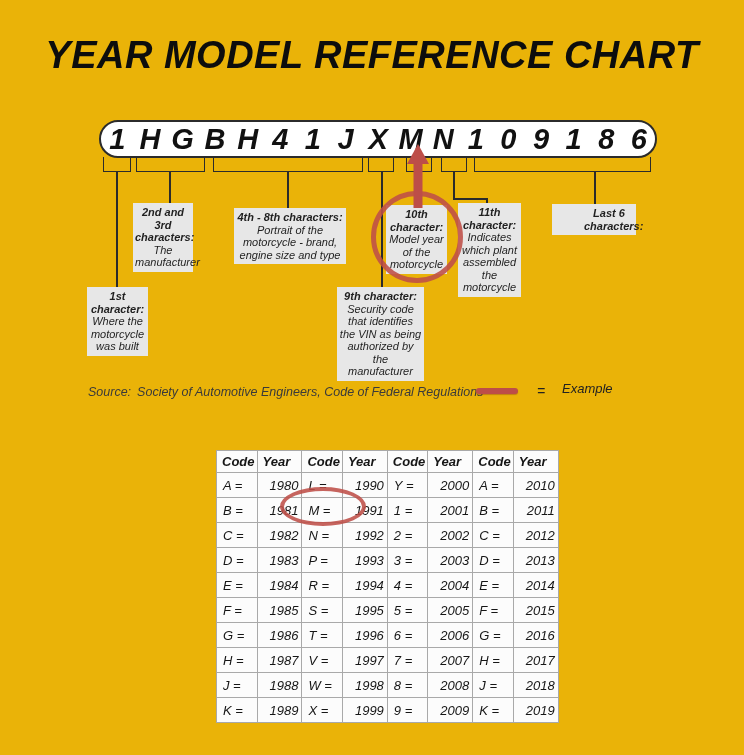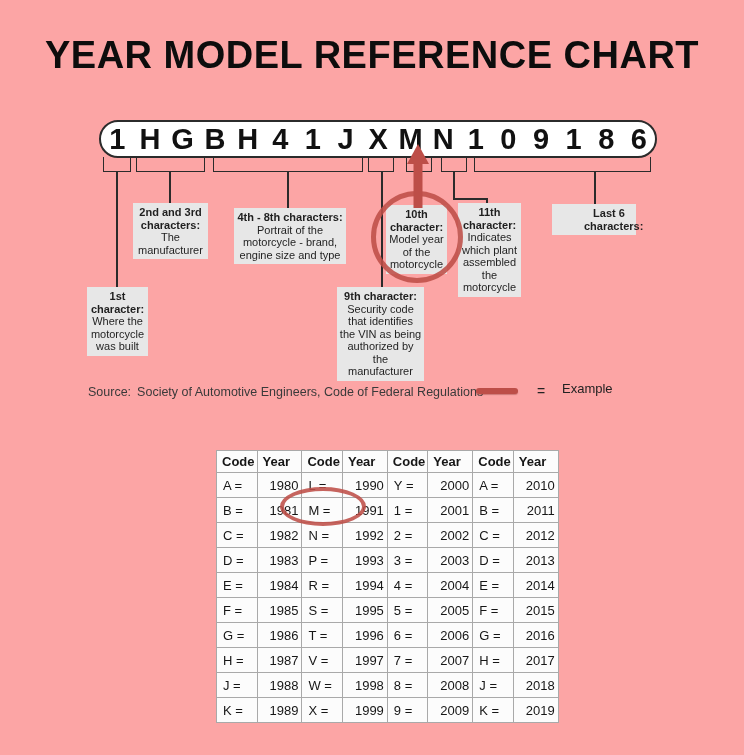--- a/index.html
+++ b/index.html
@@ -1,18 +1,18 @@
 <!DOCTYPE html>
 <html><head>
 <meta charset="utf-8">
 <style>
   html,body{margin:0;padding:0;background:#ffffff;}
   .canvas{
-    position:relative;width:744px;height:755px;background:#fca5a5;
-    font-family:"Liberation Sans","DejaVu Sans",sans-serif;color:#1a1a1a;overflow:hidden;
+    position:relative;width:744px;height:755px;background:#eab308;
+    font-family:"Liberation Sans","DejaVu Sans",sans-serif;color:#1a1a1a;overflow:hidden;font-style:italic;
   }
   
   .title{
     position:absolute;left:0;top:34px;width:744px;text-align:center;
     font-size:38px;font-weight:bold;letter-spacing:.5px;color:#0d0d0d;white-space:nowrap;
   }
   
   .vin-box{
     position:absolute;left:99px;top:120px;width:558px;height:38px;box-sizing:border-box;
     border:2px solid #2b2b2b;border-radius:19px;display:flex;align-items:center;background:#fff;
@@ -38,21 +38,21 @@
   .c6b{left:453px;top:198px;width:35px;}
   .c6c{left:486px;top:198px;height:7px;}
   .c7{left:594px;top:171px;height:34px;}
   
   .ann{
     position:absolute;background:#e7e7e7;text-align:center;
     font-size:11px;line-height:12.5px;color:#1f1f1f;padding:3px 2px;box-sizing:border-box;
   }
   .ann-h{font-weight:bold;}
   .a1{left:87px;top:287px;width:61px;}
-  .a2{left:133px;top:203px;width:75px;}
+  .a2{left:133px;top:203px;width:60px;}
   .a3{left:234px;top:208px;width:112px;}
   .a4{left:337px;top:287px;width:87px;}
   .a5{left:386px;top:205px;width:61px;}
   .a6{left:458px;top:203px;width:63px;}
   .a7{left:552px;top:204px;width:84px;padding-left:32px;}
   
   .red-circle-vin{
     position:absolute;left:371px;top:191px;width:92px;height:92px;box-sizing:border-box;
     border:5px solid rgba(190,78,72,.88);border-radius:50%;z-index:5;
   }

